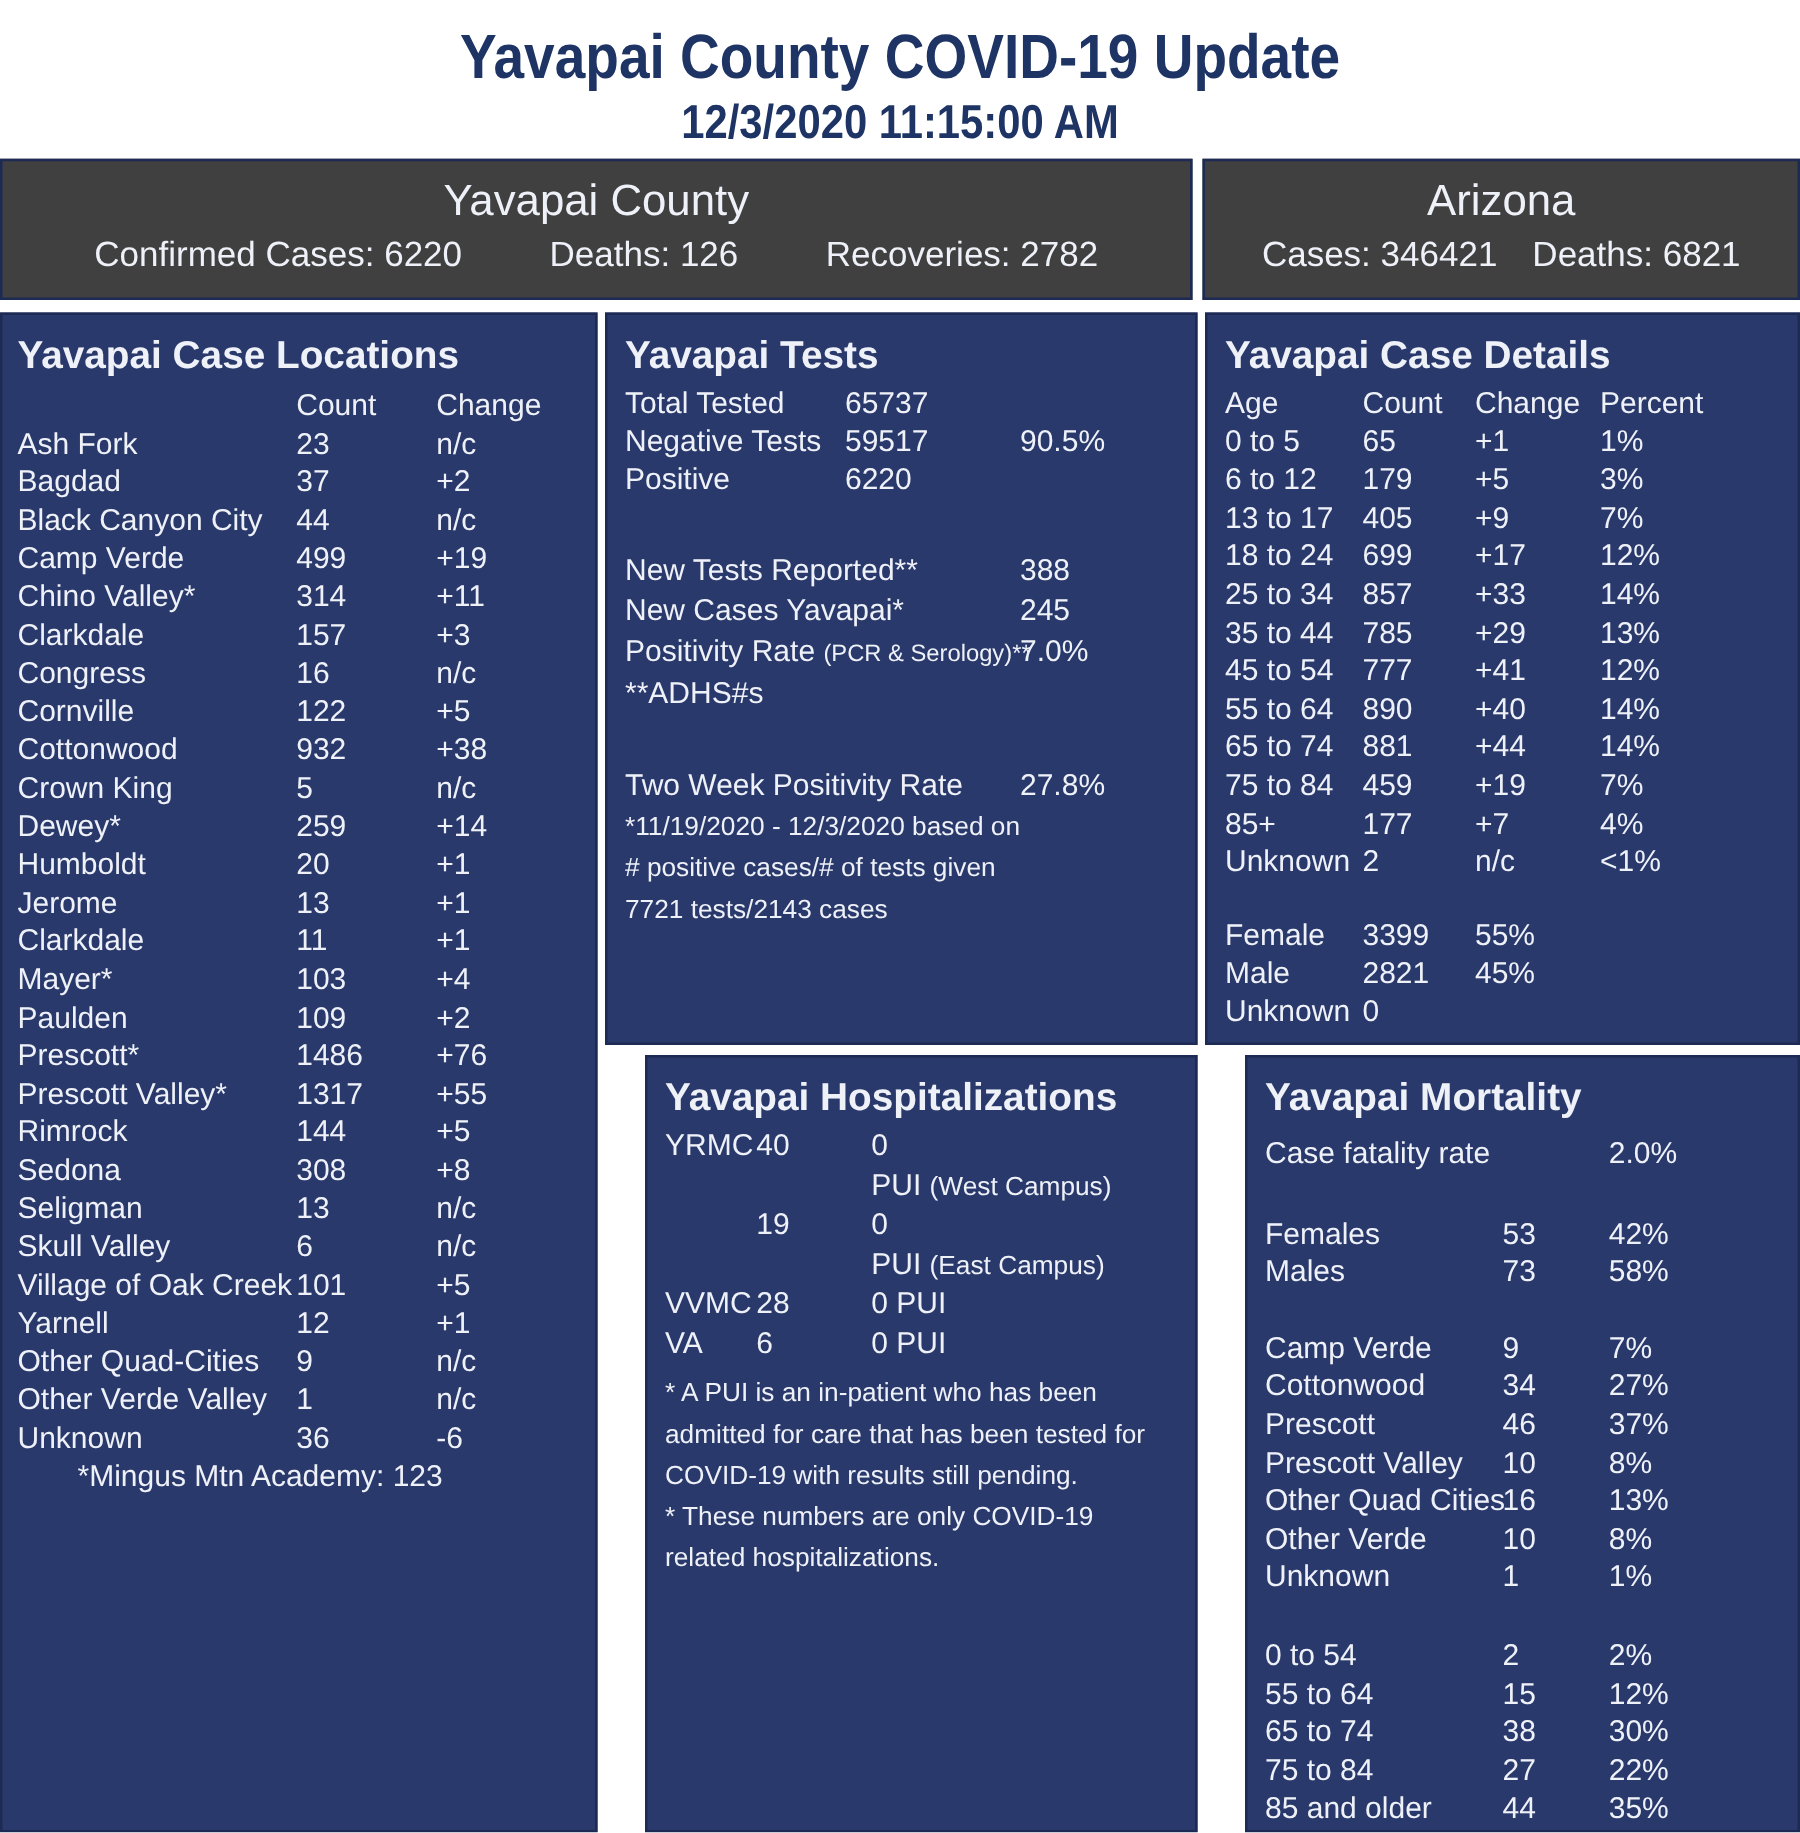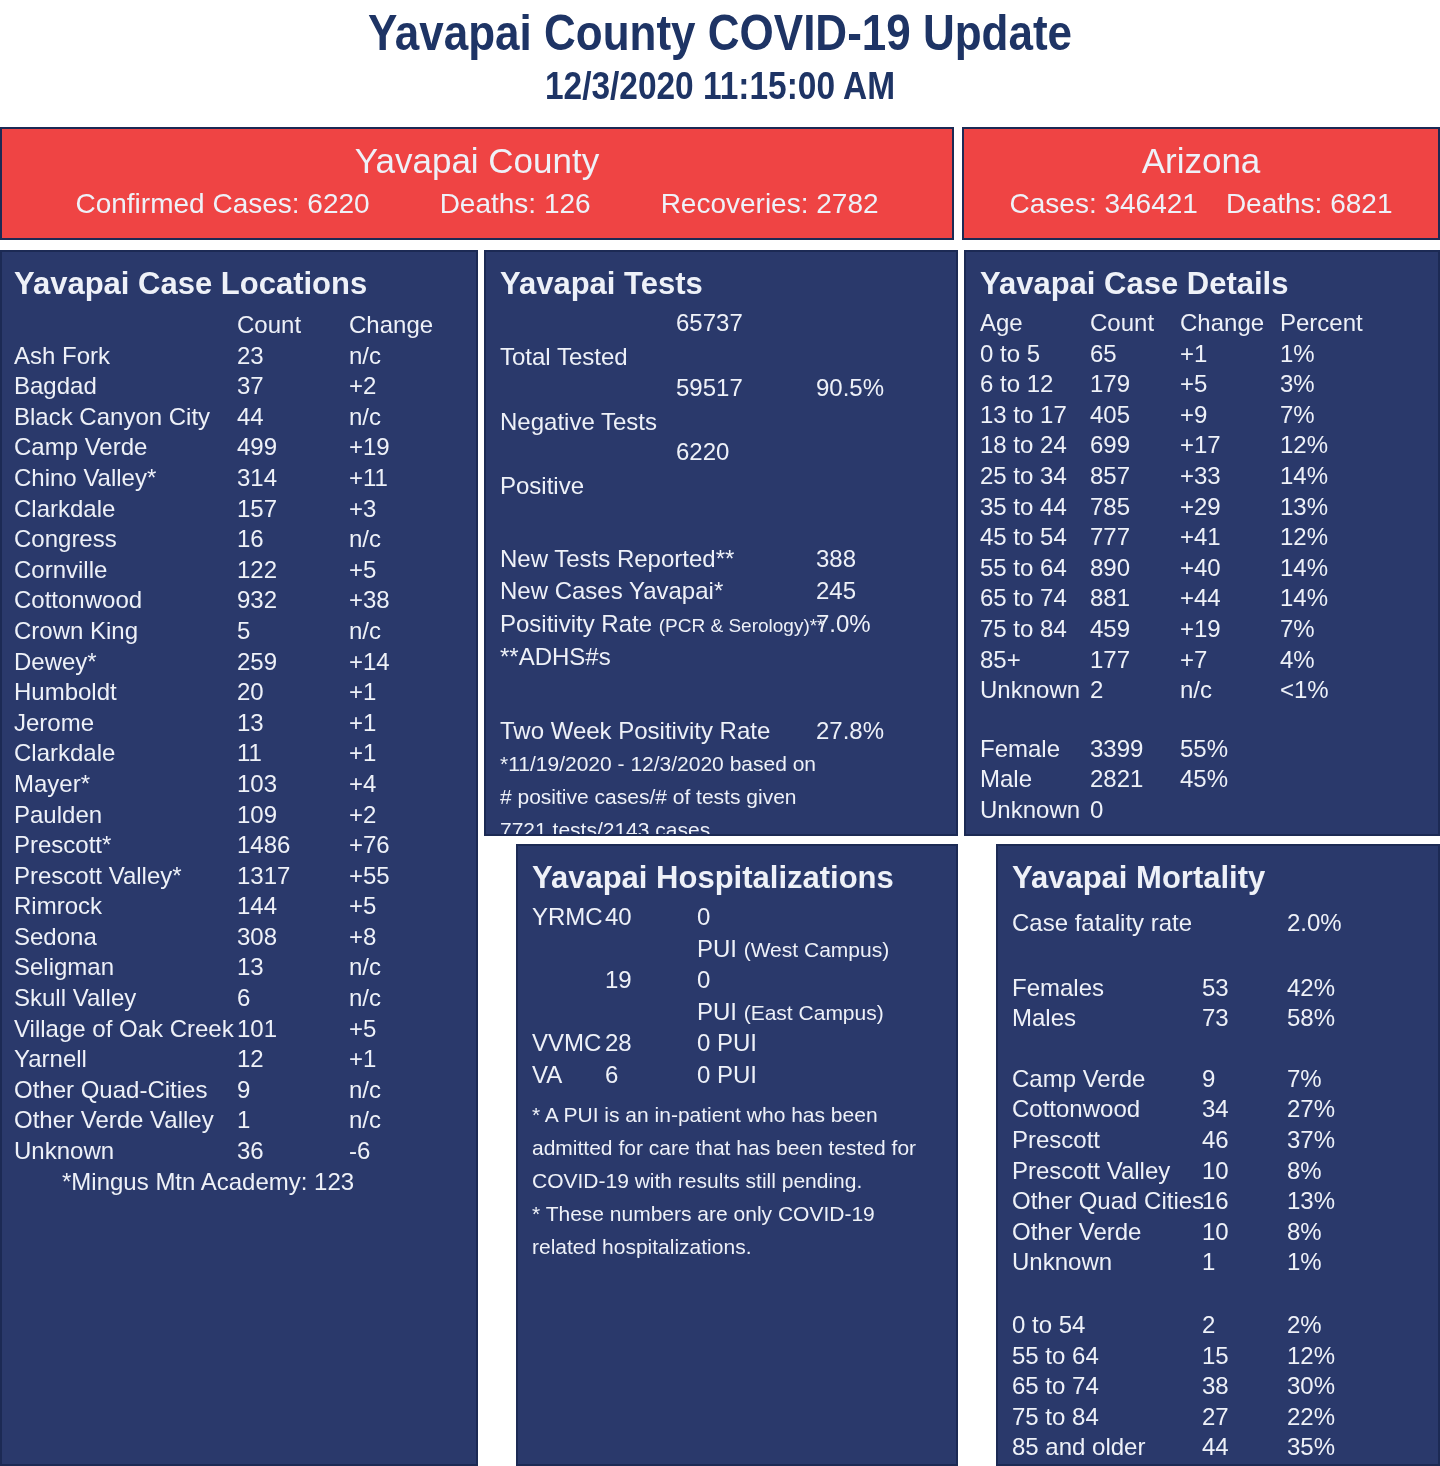--- a/index.html
+++ b/index.html
@@ -2,33 +2,33 @@
 <html><head>
 <meta charset="utf-8">
 <style>
   * { margin:0; padding:0; box-sizing:border-box; }
   html,body { background:#ffffff; }
   .page {
     width:1440px; height:1466px; background:#ffffff; position:relative;
     font-family:"Liberation Sans", sans-serif; color:#eef1f8; overflow:hidden;
   }
   
-  .page-header { height:127px; text-align:center; padding-top:4px; }
+  .page-header { height:127px; text-align:center; padding-top:16px; }
   .page-title {
     color:#1e3465; font-size:50px; font-weight:700; line-height:58px;
     transform:scaleX(0.88); transform-origin:center;
   }
   .page-subtitle {
     color:#1e3465; font-size:38px; font-weight:700; line-height:48px;
     transform:scaleX(0.88); transform-origin:center;
   }
   
   .summary-band { display:flex; gap:8px; height:113px; }
   .summary-box {
-    background:#ef4444; border:2px solid #1c2a54;
+    background:#404040; border:2px solid #1c2a54;
     display:flex; flex-direction:column; justify-content:center; align-items:center;
     padding-bottom:6px;
   }
   .summary-box.left { width:954px; }
   .summary-box.right { flex:1; }
   .summary-title { font-size:35px; line-height:46px; font-weight:400; }
   .summary-stats { display:flex; font-size:28px; line-height:40px; font-weight:400; }
   .summary-stats.wide { gap:70px; }
   .summary-stats.narrow { gap:28px; }
   
@@ -46,21 +46,21 @@
   .panel h2 { font-size:31px; font-weight:700; line-height:44px; margin-bottom:2px; }
   .row { display:flex; line-height:30.6px; white-space:nowrap; }
   .small { font-size:19px; }
   
   .loc-head { margin-top:4px; }
   .loc-name { width:223px; }
   .loc-count { width:112px; }
   .loc-change { flex:1; }
   .loc-footnote { line-height:30.6px;margin-left:48px; }
   
-  .t-label { width:176px;margin-top:34px; }
+  .t-label { width:176px; }
   .t-value { width:140px; }
   .t-pct { flex:1; }
   .t2-label { width:316px; }
   .t2-label .small { font-size:19px; }
   .t2-value { flex:1; }
   .tests .block2 { margin-top:42px; }
   .tests .block3 { margin-top:42px; }
   .note-line { font-size:21px; line-height:33px; white-space:nowrap; }
   
   .h-facility { width:73px; }

